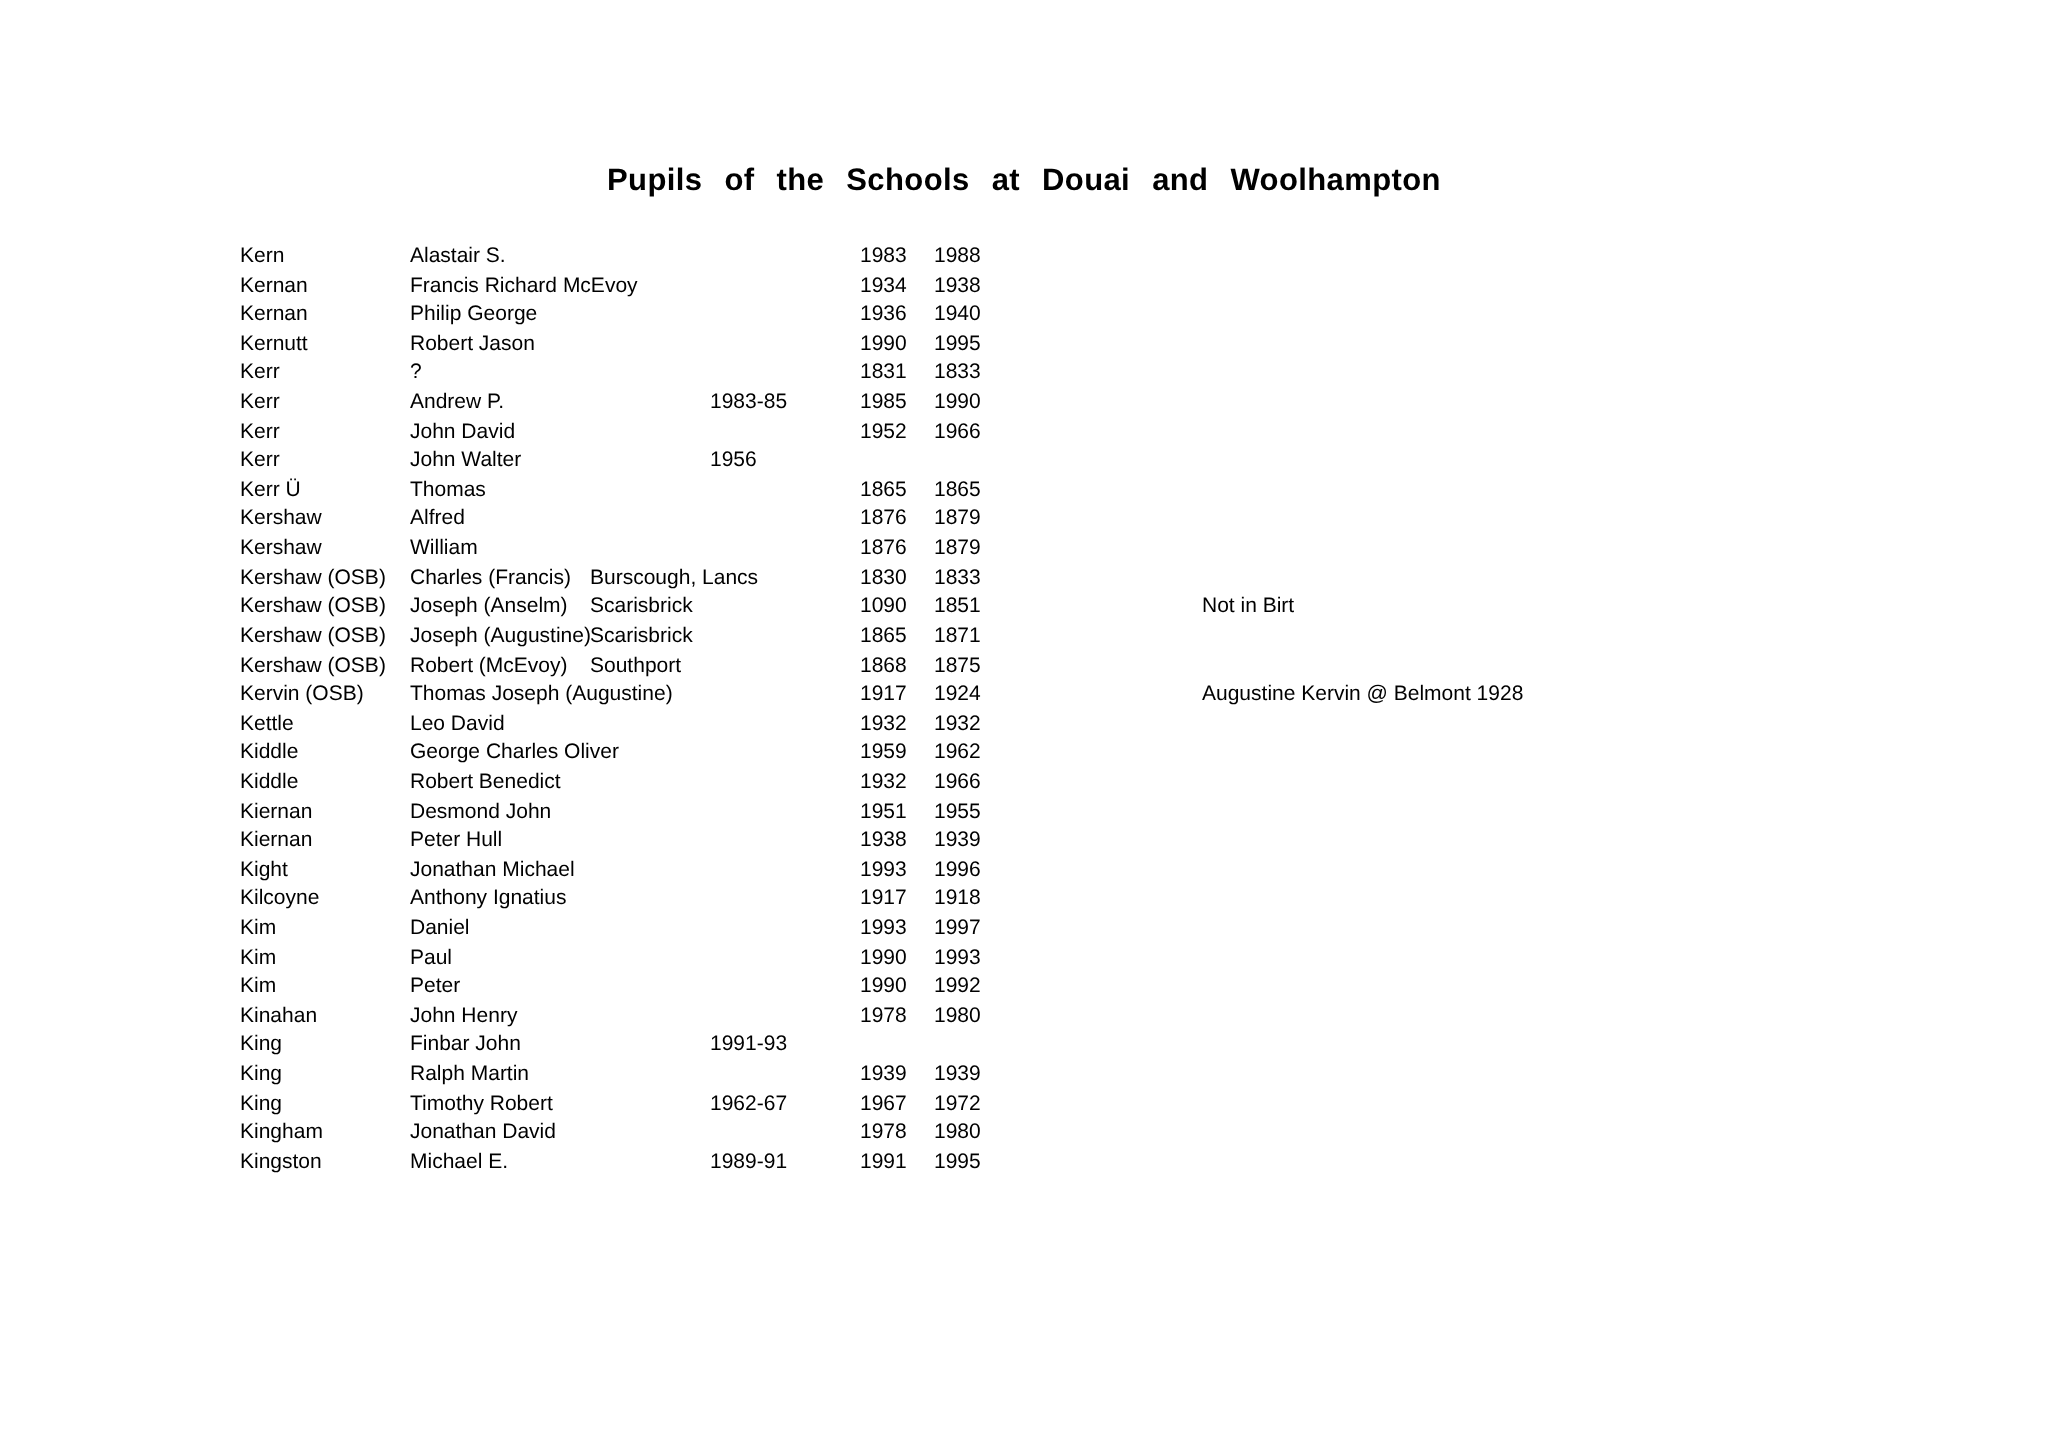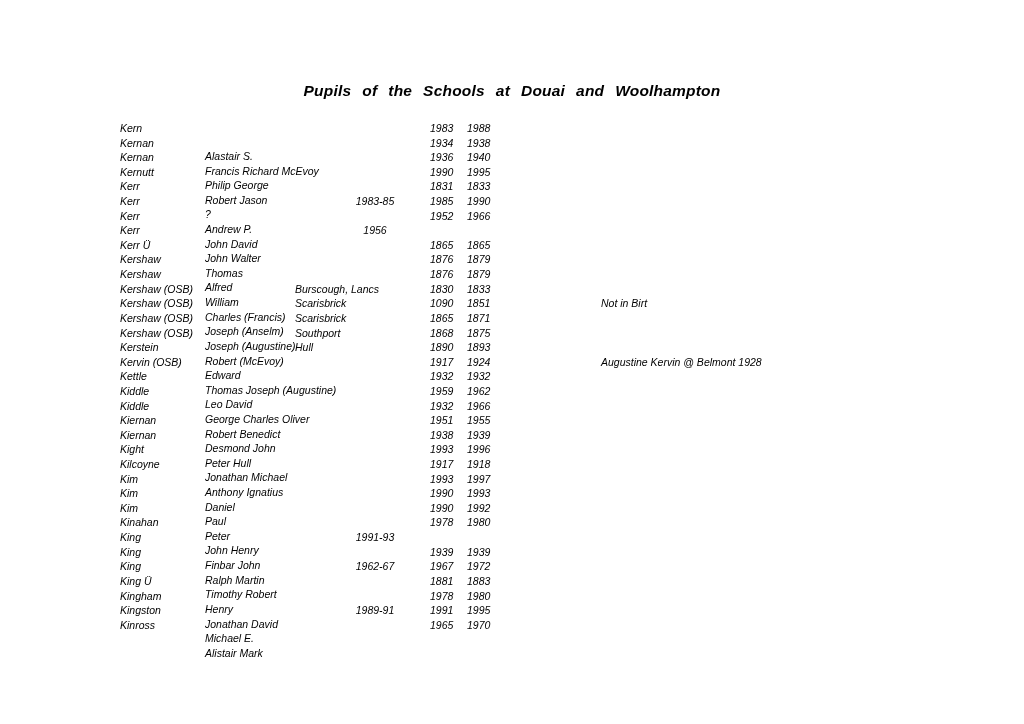--- a/index.html
+++ b/index.html
@@ -8,21 +8,20 @@
     background: #ffffff;
     font-family: "Liberation Sans", sans-serif;
     color: #000000;
   }
   .page {
     position: relative;
     width: 1024px;
     height: 724px;
     background: #ffffff;
     overflow: hidden;
-    font-style: italic;
   }
   .doc-title {
     position: absolute;
     top: 82px;
     left: 0;
     width: 1024px;
     text-align: center;
     font-size: 15.5px;
     font-weight: bold;
     letter-spacing: 0.2px;
@@ -40,23 +39,23 @@
     height: 14.62px;
     font-size: 10.5px;
     line-height: 14.62px;
   }
   .cell {
     position: absolute;
     top: 0;
     white-space: nowrap;
   }
   .c-surname  { left: 0; }
-  .c-forename { left: 85px; margin-top: 28px; }
+  .c-forename { left: 85px; }
   .c-place    { left: 175px; }
-  .c-range    { left: 221px; width: 68px; text-align: center; }
+  .c-range    { left: 235px; width: 68px; text-align: left; }
   .c-yfrom    { left: 310px; width: 25px; }
   .c-yto      { left: 347px; width: 25px; }
   .c-note     { left: 481px; }
 </style>
 </head>
 <body>
 
 <div class="page">
   <h1 class="doc-title">Pupils of the Schools at Douai and Woolhampton</h1>
 
@@ -203,29 +202,20 @@
   <div class="row">
     <span class="cell c-surname">Kershaw (OSB)</span>
     <span class="cell c-forename">Robert (McEvoy)</span>
     <span class="cell c-place">Southport</span>
     <span class="cell c-range"></span>
     <span class="cell c-yfrom">1868</span>
     <span class="cell c-yto">1875</span>
     <span class="cell c-note"></span>
   </div>
 
-  <div class="row">
-    <span class="cell c-surname">Kerstein</span>
-    <span class="cell c-forename">Edward</span>
-    <span class="cell c-place">Hull</span>
-    <span class="cell c-range"></span>
-    <span class="cell c-yfrom">1890</span>
-    <span class="cell c-yto">1893</span>
-    <span class="cell c-note"></span>
-  </div>
 
   <div class="row">
     <span class="cell c-surname">Kervin (OSB)</span>
     <span class="cell c-forename">Thomas Joseph (Augustine)</span>
     <span class="cell c-place"></span>
     <span class="cell c-range"></span>
     <span class="cell c-yfrom">1917</span>
     <span class="cell c-yto">1924</span>
     <span class="cell c-note">Augustine Kervin @ Belmont 1928</span>
   </div>
@@ -363,29 +353,20 @@
   <div class="row">
     <span class="cell c-surname">King</span>
     <span class="cell c-forename">Timothy Robert</span>
     <span class="cell c-place"></span>
     <span class="cell c-range">1962-67</span>
     <span class="cell c-yfrom">1967</span>
     <span class="cell c-yto">1972</span>
     <span class="cell c-note"></span>
   </div>
 
-  <div class="row">
-    <span class="cell c-surname">King Ü</span>
-    <span class="cell c-forename">Henry</span>
-    <span class="cell c-place"></span>
-    <span class="cell c-range"></span>
-    <span class="cell c-yfrom">1881</span>
-    <span class="cell c-yto">1883</span>
-    <span class="cell c-note"></span>
-  </div>
 
   <div class="row">
     <span class="cell c-surname">Kingham</span>
     <span class="cell c-forename">Jonathan David</span>
     <span class="cell c-place"></span>
     <span class="cell c-range"></span>
     <span class="cell c-yfrom">1978</span>
     <span class="cell c-yto">1980</span>
     <span class="cell c-note"></span>
   </div>
@@ -393,23 +374,14 @@
   <div class="row">
     <span class="cell c-surname">Kingston</span>
     <span class="cell c-forename">Michael E.</span>
     <span class="cell c-place"></span>
     <span class="cell c-range">1989-91</span>
     <span class="cell c-yfrom">1991</span>
     <span class="cell c-yto">1995</span>
     <span class="cell c-note"></span>
   </div>
 
-  <div class="row">
-    <span class="cell c-surname">Kinross</span>
-    <span class="cell c-forename">Alistair Mark</span>
-    <span class="cell c-place"></span>
-    <span class="cell c-range"></span>
-    <span class="cell c-yfrom">1965</span>
-    <span class="cell c-yto">1970</span>
-    <span class="cell c-note"></span>
-  </div>
 </div>
 </div>
 
 </body></html>

